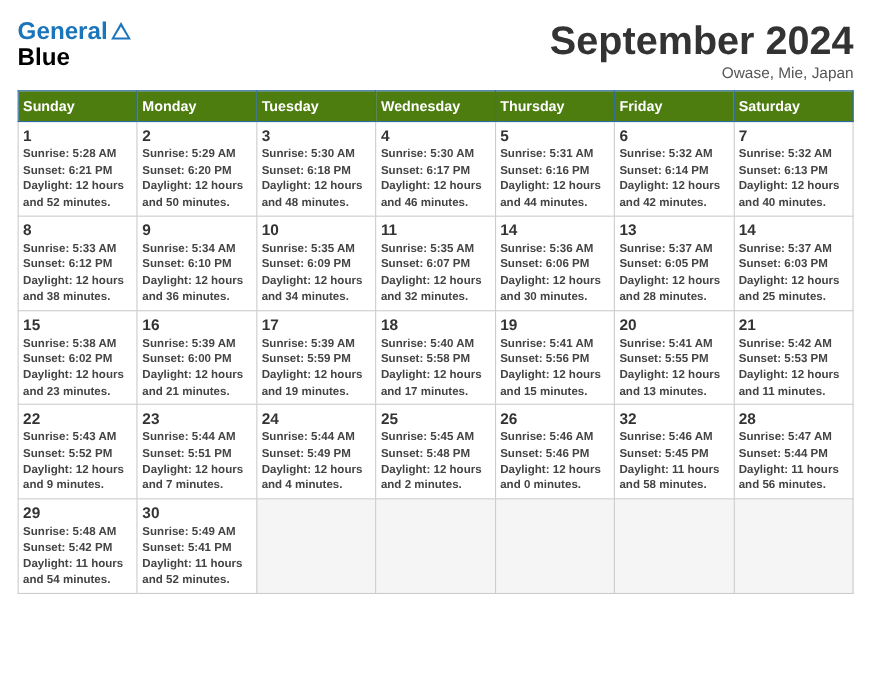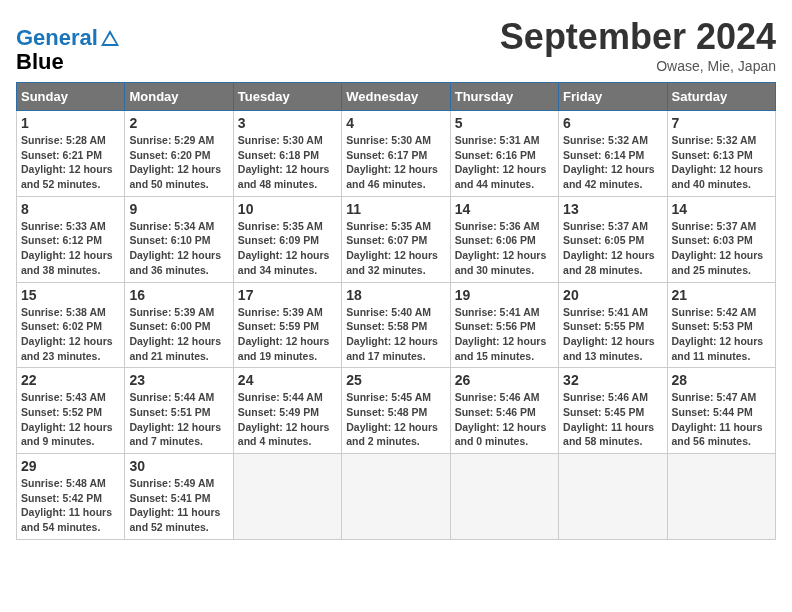--- a/index.html
+++ b/index.html
@@ -6,21 +6,21 @@
     body {
       font-family: Arial, sans-serif;
       background: #fff;
       width: 792px;
       min-height: 612px;
       padding: 16px;
     }
     .header {
       display: flex;
       justify-content: space-between;
-      align-items: flex-end;
+      align-items: flex-start;
       margin-bottom: 8px;
     }
     .logo {
       display: flex;
       align-items: center;
     }
     .title-block {
       text-align: right;
       margin-left: 12px;
     }
@@ -32,21 +32,21 @@
     .location {
       font-size: 14px;
       color: #555;
     }
     table {
       width: 100%;
       border-collapse: collapse;
       font-size: 11px;
     }
     th {
-      background-color: #737373;
+      background-color: #4d7c0f;
       color: #fff;
       padding: 6px 4px;
       text-align: left;
       font-size: 13px;
       font-weight: bold;
       border: 1px solid #2e6da4;
     }
     td {
       border: 1px solid #ccc;
       vertical-align: top;

